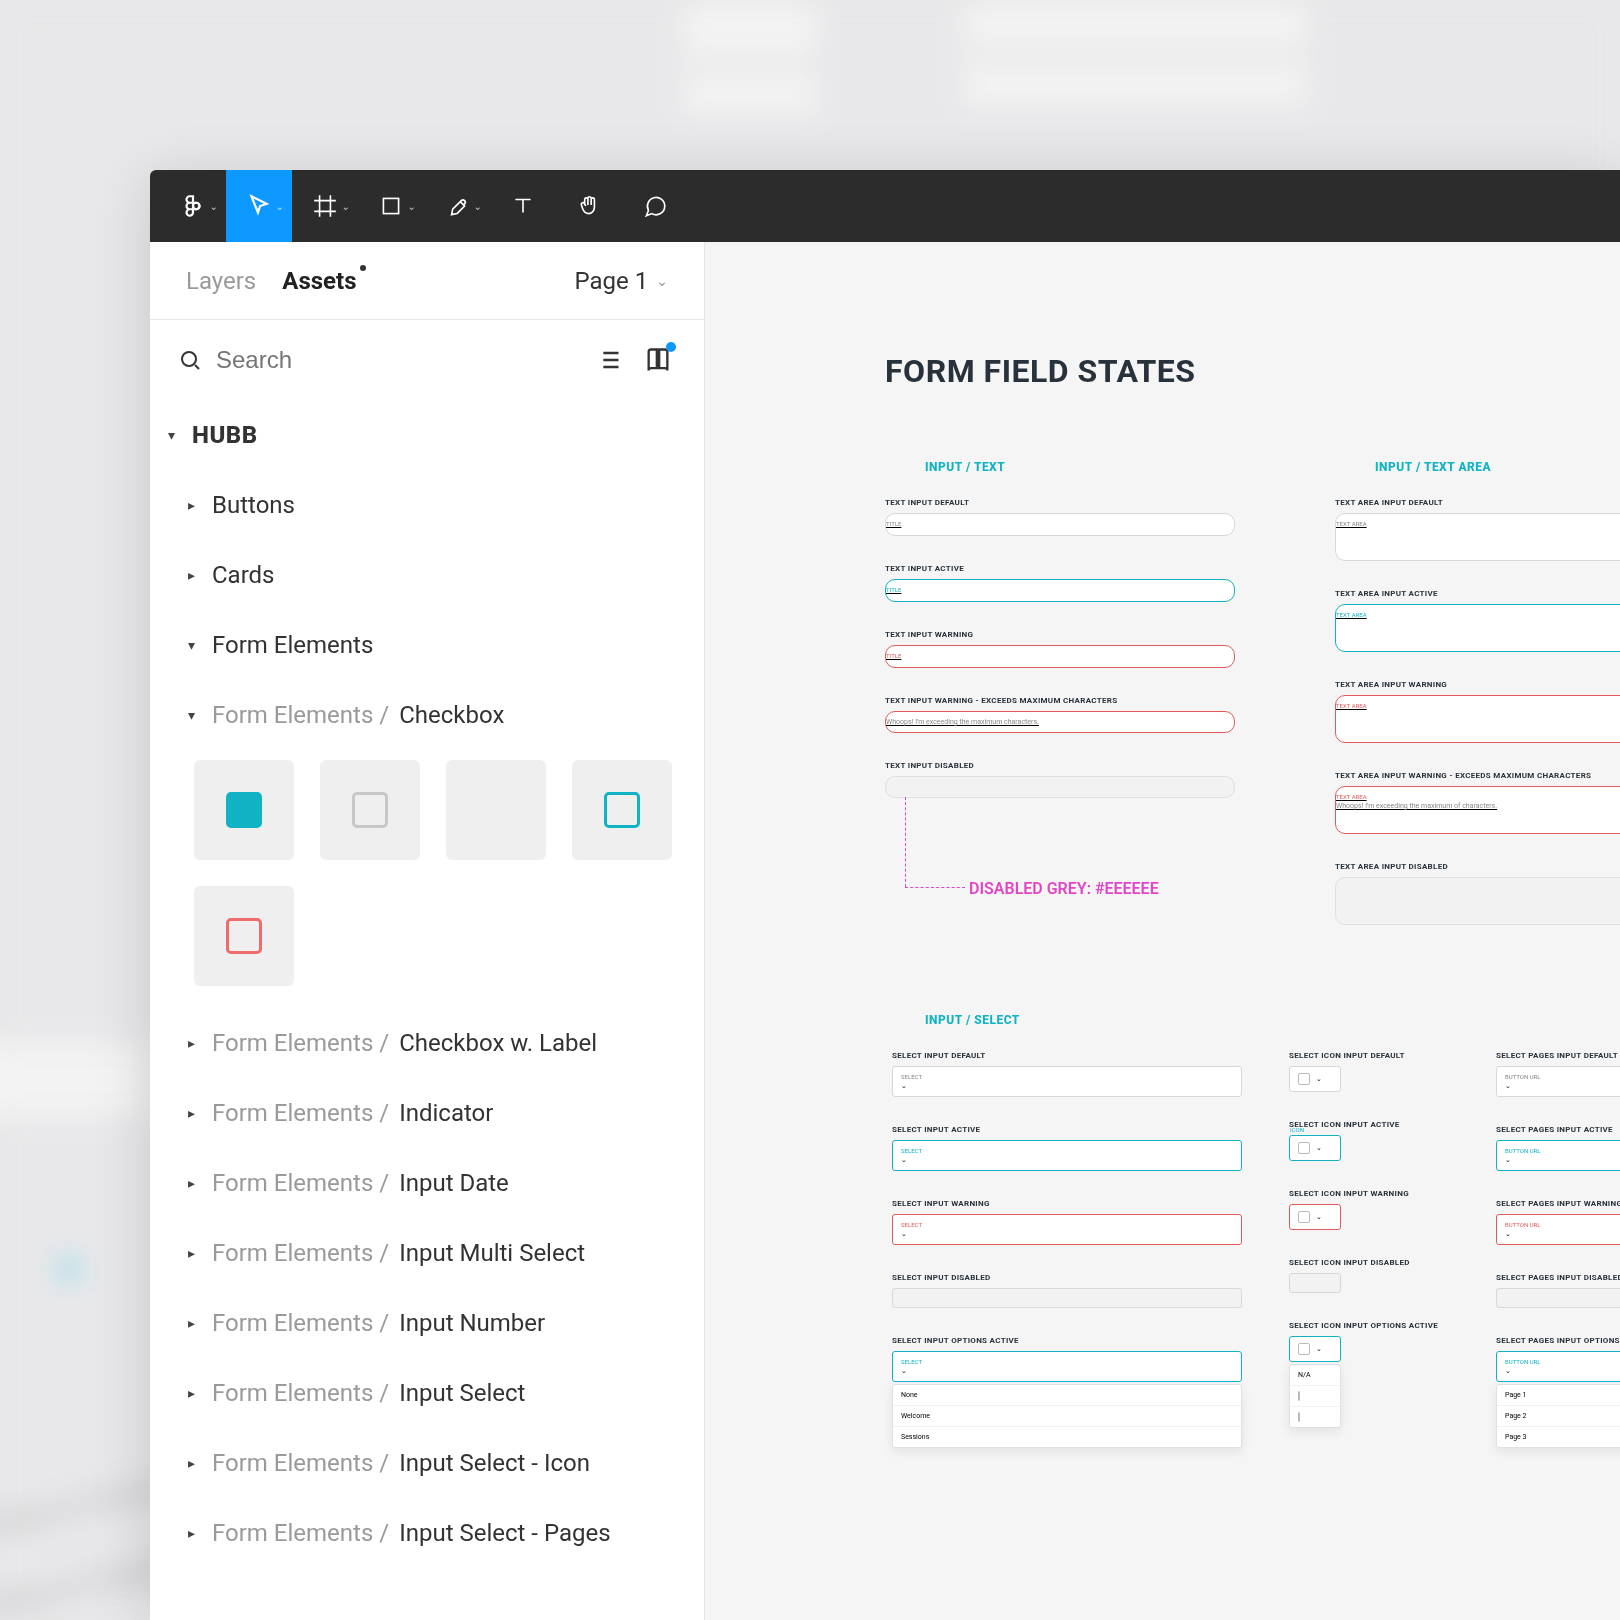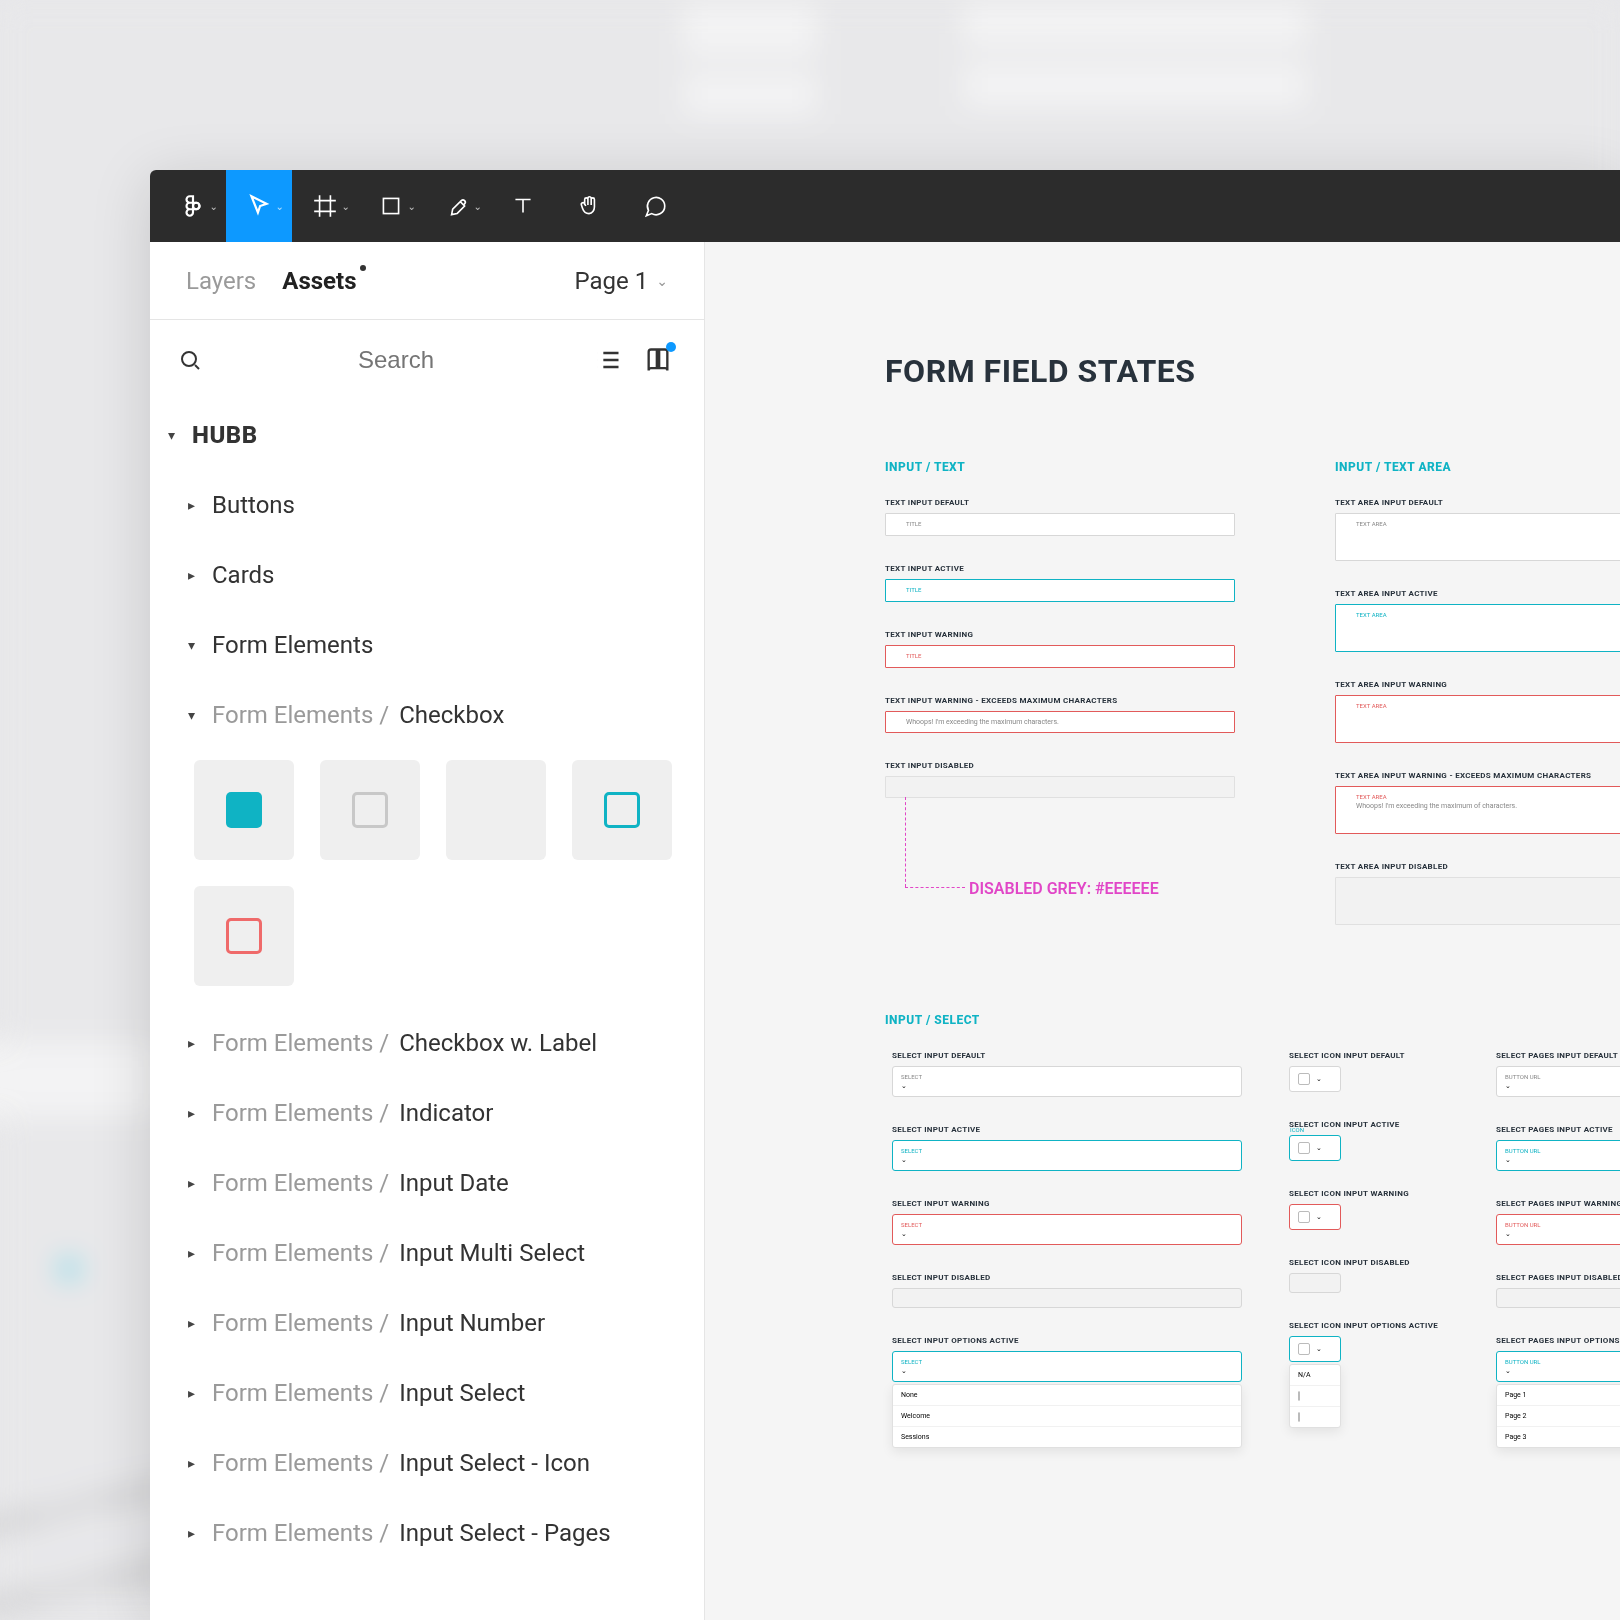--- a/index.html
+++ b/index.html
@@ -123,21 +123,20 @@
     padding: 0 28px;
     gap: 14px;
   }
   .sb-search-row input {
     border: none;
     font-size: 24px;
     color: #999;
     flex: 1;
     outline: none;
     background: transparent;
-    text-align: center;
   }
   .sb-search-row .icon-box {
     width: 36px; height: 36px;
     display: flex; align-items: center; justify-content: center;
     position: relative;
   }
   .sb-search-row .icon-box .blue-dot {
     position: absolute; top: 0; right: 0;
     width: 10px; height: 10px; border-radius: 50%;
     background: #0d99ff;
@@ -212,36 +211,38 @@
   }
   .col { flex: 0 0 auto; }
   .col-290 { width: 350px; }
 
   .section-title {
     font-size: 12px;
     font-weight: 800;
     color: #0fb3c4;
     letter-spacing: 0.5px;
     margin-bottom: 24px;
+    margin-left: 40px;
   }
   .field-label {
     font-size: 8px;
     font-weight: 700;
     color: #28323c;
     letter-spacing: 0.3px;
     margin-bottom: 6px;
   }
   .input-box {
     border: 1px solid #d7d7d7;
-    border-radius: 1px;
-    padding: 6px 20px;
+    border-radius: 10px;
+    padding: 6px 0;
     font-size: 7px;
     background: #fff;
     min-height: 22px;
     position: relative;
+    text-decoration: underline;
   }
   .input-box.textarea { min-height: 48px; }
   .input-box .tiny-label {
     font-size: 6px;
     color: #888;
     margin-bottom: 2px;
     display: block;
   }
   .input-box .tiny-label.teal { color: #0fb3c4; }
   .input-box .tiny-label.red { color: #e25a5a; }

